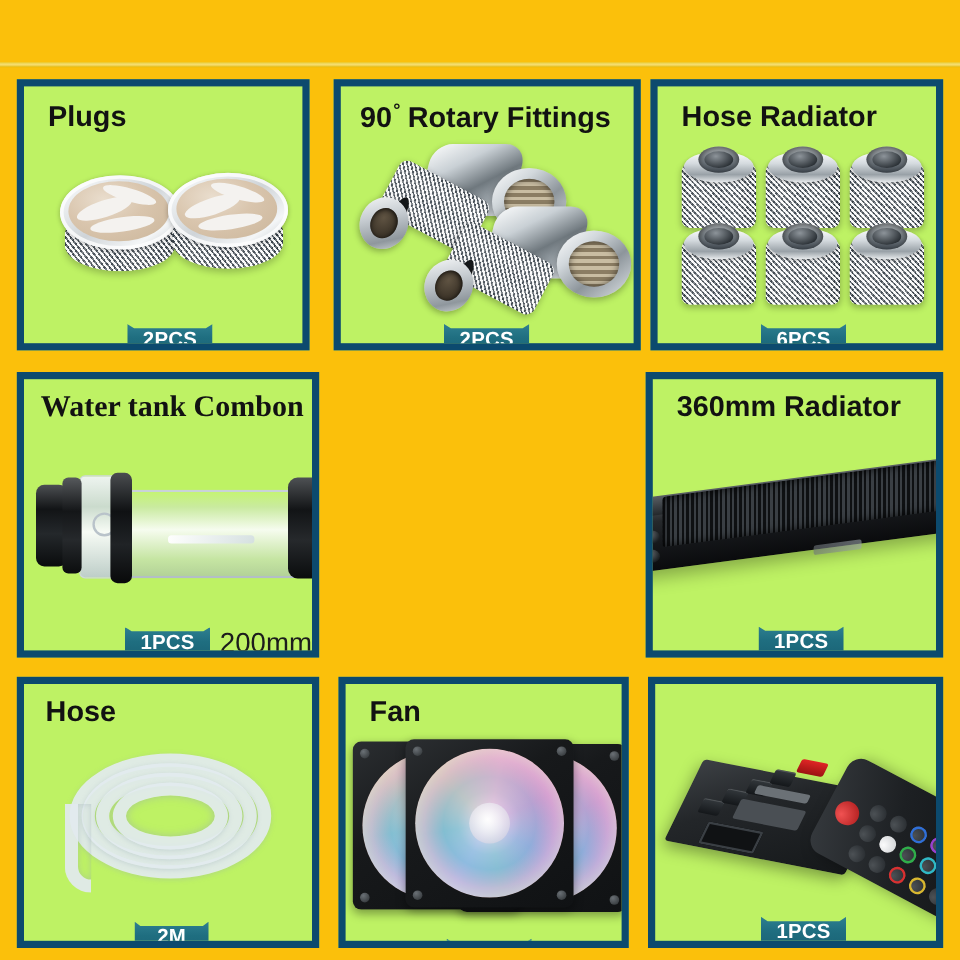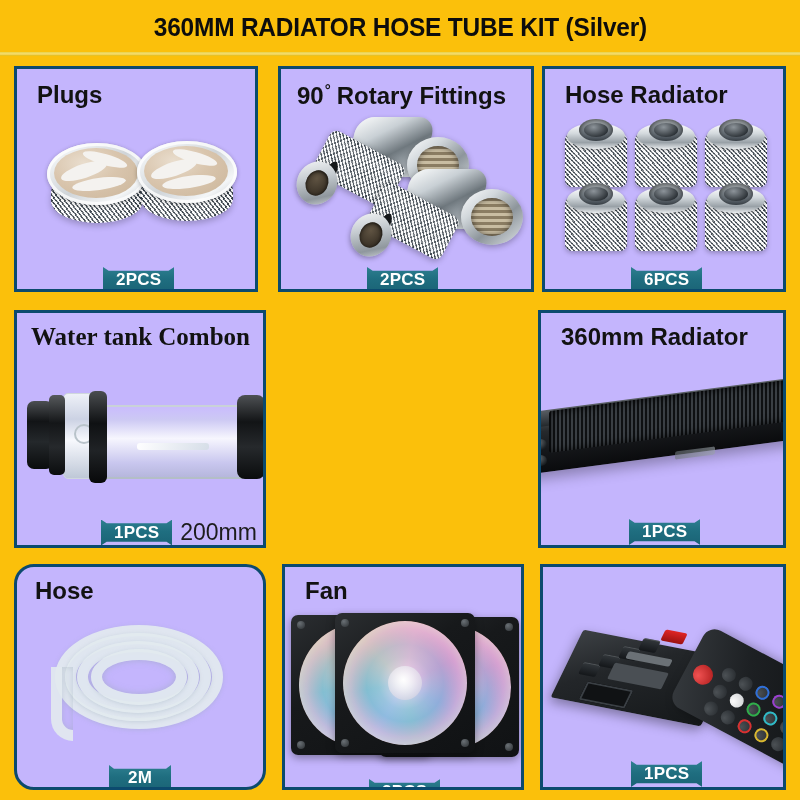--- a/index.html
+++ b/index.html
@@ -30,22 +30,22 @@
   .header-rule {
     position:absolute; left:0; top:52px; width:800px; height:4px;
     background:linear-gradient(to bottom,#E8D24A 0%,#F6DE72 50%,#E2B80C 100%);
   }
 
   
   .grid { position:absolute; left:0; top:56px; width:800px; height:744px; }
 
   .panel {
     position:absolute;
-    background:#c4b5fd;
-    border:3px solid #0c4a6e;
+    background:#bef264;
+    border:6px solid #0c4a6e;
     overflow:hidden;
     text-decoration:underline;
   }
 
   .panel-title {
     position:absolute;
     left:20px; top:12px;
     font-size:24px;
     font-weight:600;
     color:#121212;
@@ -377,23 +377,20 @@
   .argb .rk.b { box-shadow:inset 0 0 0 2px #2f6fd8; }
   .argb .rk.y { box-shadow:inset 0 0 0 2px #d8b72f; }
   .argb .rk.p { box-shadow:inset 0 0 0 2px #9a3fd0; }
   .argb .rk.c { box-shadow:inset 0 0 0 2px #2fb9c6; }
 </style>
 </head>
 <body>
 
 <div id="page">
 
-  <div class="header">
-    <div class="header-title">360MM RADIATOR HOSE TUBE KIT (Silver)</div>
-  </div>
   <div class="header-rule"></div>
 
   <div class="grid">
 
     <div class="panel" style="left:14px; top:10px; width:244px; height:226px;">
       <div class="panel-title">Plugs</div>
 
       <div class="art" style="left:0; top:0; width:244px; height:226px;">
         <div class="plug" style="left:28px; top:72px;">
           <div class="body"></div>
@@ -517,21 +514,21 @@
         <div class="port1"></div>
         <div class="port2"></div>
         <div class="logo"></div>
       </div>
 
       <div class="badge-wrap" style="left:88px; top:206px;">
         <div class="badge">1PCS</div>
       </div>
     </div>
 
-    <div class="panel" style="left:14px; top:508px; width:252px; height:226px;border-radius:20px;">
+    <div class="panel" style="left:14px; top:508px; width:252px; height:226px;">
       <div class="panel-title" style="left:18px; top:10px;">Hose</div>
 
       <div class="art coil" style="left:22px; top:52px; width:210px; height:122px;">
         <div class="ring" style="left:16px; top:6px;  width:168px; height:104px;"></div>
         <div class="ring" style="left:26px; top:14px; width:146px; height:88px;"></div>
         <div class="ring" style="left:38px; top:22px; width:122px; height:72px;"></div>
         <div class="ring" style="left:52px; top:30px; width:96px;  height:56px;"></div>
         <div class="tail" style="left:12px; top:48px;"></div>
       </div>
 

